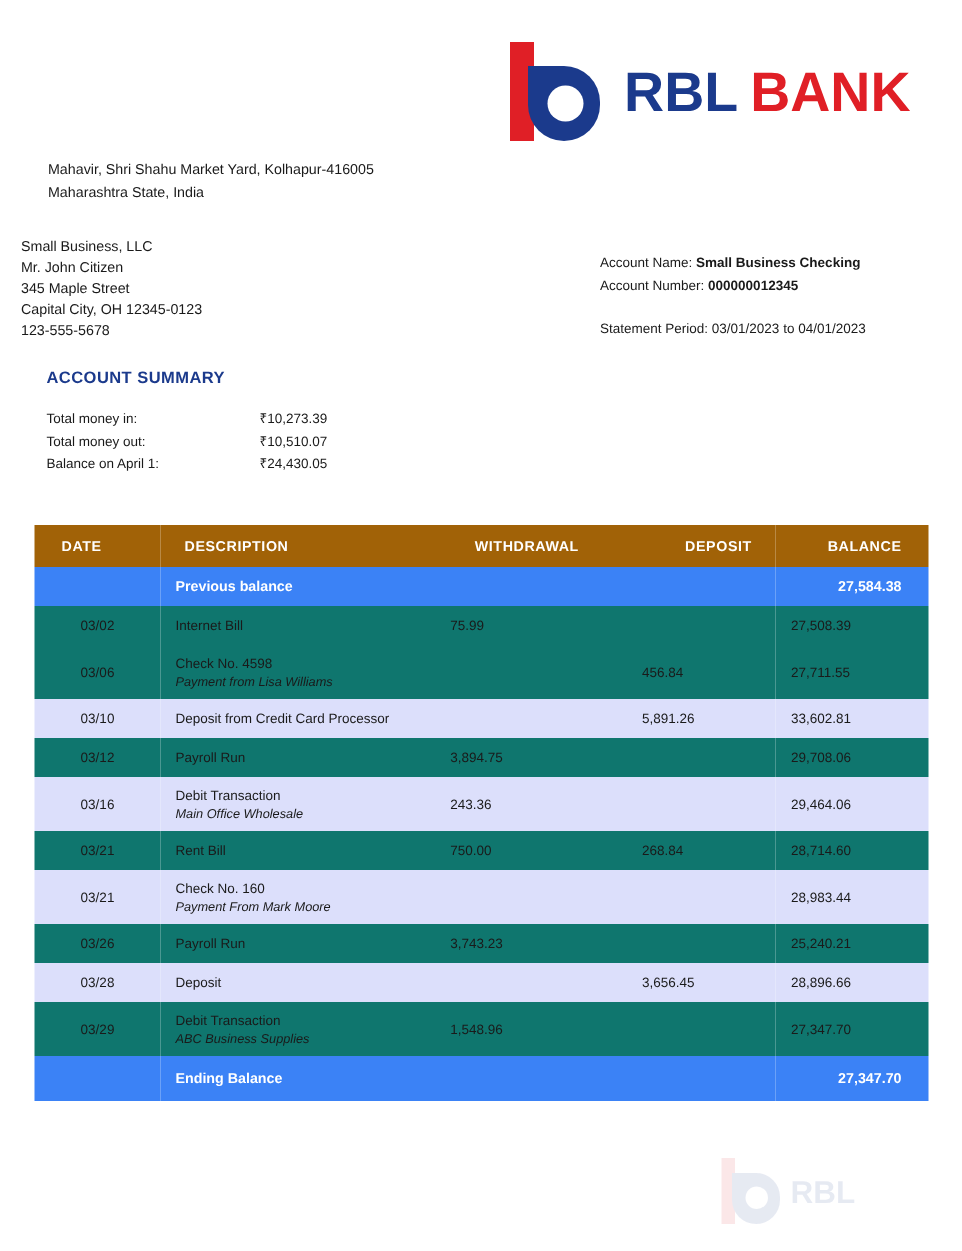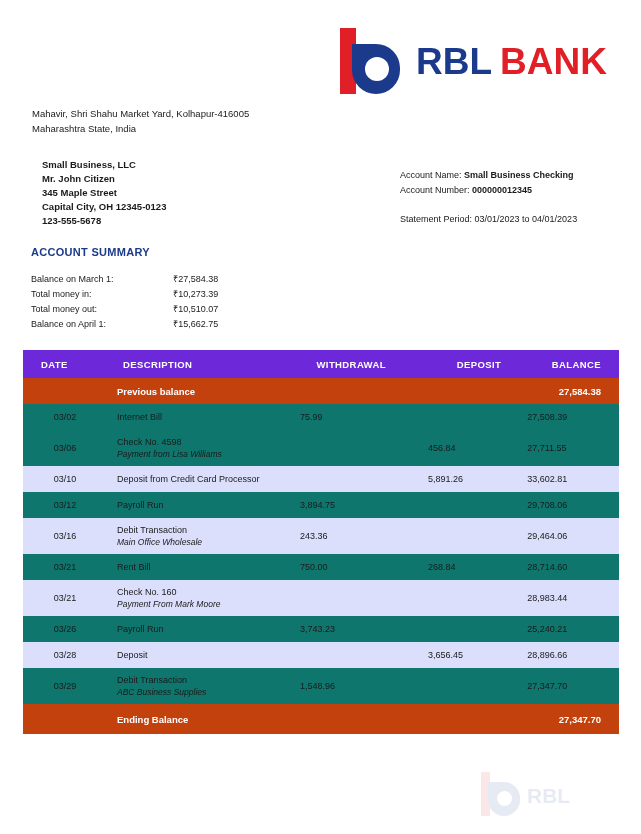--- a/index.html
+++ b/index.html
@@ -77,25 +77,25 @@
   .bank-address {
     position: absolute;
     left: 32px;
     top: 106px;
     font-size: 9.5px;
     line-height: 15px;
     color: #1a1a1a;
   }
   .customer-address {
     position: absolute;
-    left: 42px;
+    left: 14px;
     top: 158px;
     font-size: 9.5px;
     line-height: 14px;
-    font-weight: bold;
+    font-weight: normal;
     color: #1a1a1a;
   }
 
   .account-meta {
     position: absolute;
     left: 400px;
     top: 168px;
     font-size: 9px;
     line-height: 15px;
     color: #1a1a1a;
@@ -133,21 +133,21 @@
   
   .txn {
     position: absolute;
     left: 23px;
     top: 350px;
     width: 596px;
     border-collapse: collapse;
     font-size: 9px;
   }
   .txn th {
-    background: #6d28d9;
+    background: #a16207;
     color: #ffffff;
     font-size: 9.5px;
     font-weight: bold;
     letter-spacing: 0.4px;
     height: 28px;
     text-align: left;
     padding: 0 16px;
     border: none;
   }
   .txn th.c-date { width: 78px; padding-left: 18px; }
@@ -167,21 +167,21 @@
   .txn td.c-date { text-align: center; width: 78px; }
   .txn td.c-desc { width: 232px; }
   .txn td.c-wd  { text-align: left; width: 110px; padding-left: 18px;}
   .txn td.c-dep { text-align: left; width: 86px; padding-left: 6px;}
   .txn td.c-bal { text-align: left; width: 90px; padding-left: 10px;}
 
   .txn tr.alt td { background: #dcdffb; }
   .txn tr.plain td { background: #0f766e; }
 
   .bar td {
-    background: #c2410c;
+    background: #3b82f6;
     color: #ffffff;
     font-weight: bold;
     height: 26px;
     font-size: 9.5px;
   }
   .bar.ending td { height: 30px; }
   .bar td.c-desc { padding-left: 10px; }
   .bar td.c-bal { text-align: right; padding-right: 18px; font-weight: bold;}
 
   .sub {
@@ -264,34 +264,30 @@
       <span>Account Number:</span>
       <span class="strong">000000012345</span>
     </div>
     <span class="period">Statement Period: 03/01/2023 to 04/01/2023</span>
   </div>
 
   <div class="summary-title">ACCOUNT SUMMARY</div>
   <table class="summary-table">
     <tbody>
       <tr>
-        <td class="label">Balance on March 1:</td>
-        <td class="value">₹27,584.38</td>
-      </tr>
-      <tr>
         <td class="label">Total money in:</td>
         <td class="value">₹10,273.39</td>
       </tr>
       <tr>
         <td class="label">Total money out:</td>
         <td class="value">₹10,510.07</td>
       </tr>
       <tr>
         <td class="label">Balance on April 1:</td>
-        <td class="value">₹15,662.75</td>
+        <td class="value">₹24,430.05</td>
       </tr>
     </tbody>
   </table>
 
   <table class="txn">
     <thead>
       <tr>
         <th class="c-date">DATE</th>
         <th class="c-desc">DESCRIPTION</th>
         <th class="c-wd">WITHDRAWAL</th>

